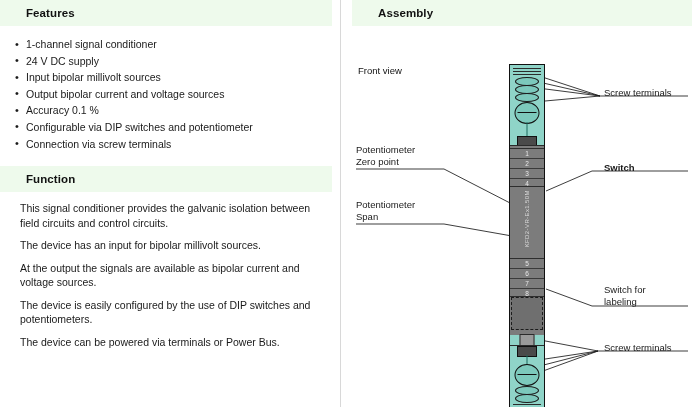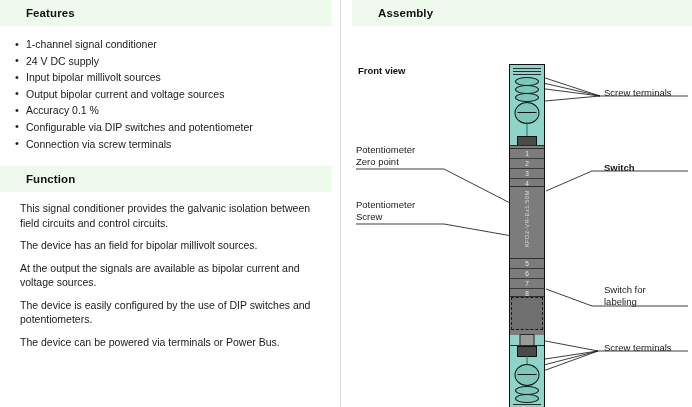--- a/index.html
+++ b/index.html
@@ -52,21 +52,21 @@
     font-size:10.5px;
     line-height:14.5px;
     color:#1a1a1a;
   }
   .func-body p:last-child{margin-bottom:12px;}
 
   
   .draw-wrap{position:absolute;left:0;top:34px;width:340px;height:373px;}
   .front-view-lbl{
     position:absolute;left:6px;top:31px;
-    font-size:9.5px;font-weight:bold;color:#111;
+    font-size:9.5px;font-weight:normal;color:#111;
   }
   .callout{
     position:absolute;font-size:9.5px;line-height:12.4px;color:#1a1a1a;
   }
   .callout.left{text-align:left;}
   .callout.right{text-align:left;}
 
   
   .device{
     position:absolute;left:157px;top:30px;
@@ -169,21 +169,21 @@
     </ul>
 
     <div style="height:14px"></div>
 
     <div class="sec-head">
       <span class="t">Function</span>
     </div>
 
     <div class="func-body">
       <p>This signal conditioner provides the galvanic isolation between field circuits and control circuits.</p>
-      <p>The device has an field for bipolar millivolt sources.</p>
+      <p>The device has an input for bipolar millivolt sources.</p>
       <p>At the output the signals are available as bipolar current and voltage sources.</p>
       <p>The device is easily configured by the use of DIP switches and potentiometers.</p>
       <p>The device can be powered via terminals or Power Bus.</p>
     </div>
   </div>
 
   <div class="col-right">
 
     <div class="sec-head">
       <span class="t">Assembly</span>
@@ -231,21 +231,21 @@
 
       <div class="callout right" style="left:252px;top:308px;">Screw terminals</div>
 
       <div class="callout left" style="left:4px;top:110px;">
         <div>Potentiometer</div>
         <div>Zero point</div>
       </div>
 
       <div class="callout left" style="left:4px;top:165px;">
         <div>Potentiometer</div>
-        <div>Screw</div>
+        <div>Span</div>
       </div>
 
       <div class="device">
         <div class="dev-outline"></div>
 
         <div class="band teal" style="top:1px;height:72px;left:1px;width:34px;">
           <div class="rib" style="top:3px;"></div>
           <div class="rib" style="top:6px;"></div>
           <div class="rib" style="top:9px;"></div>
         </div>

